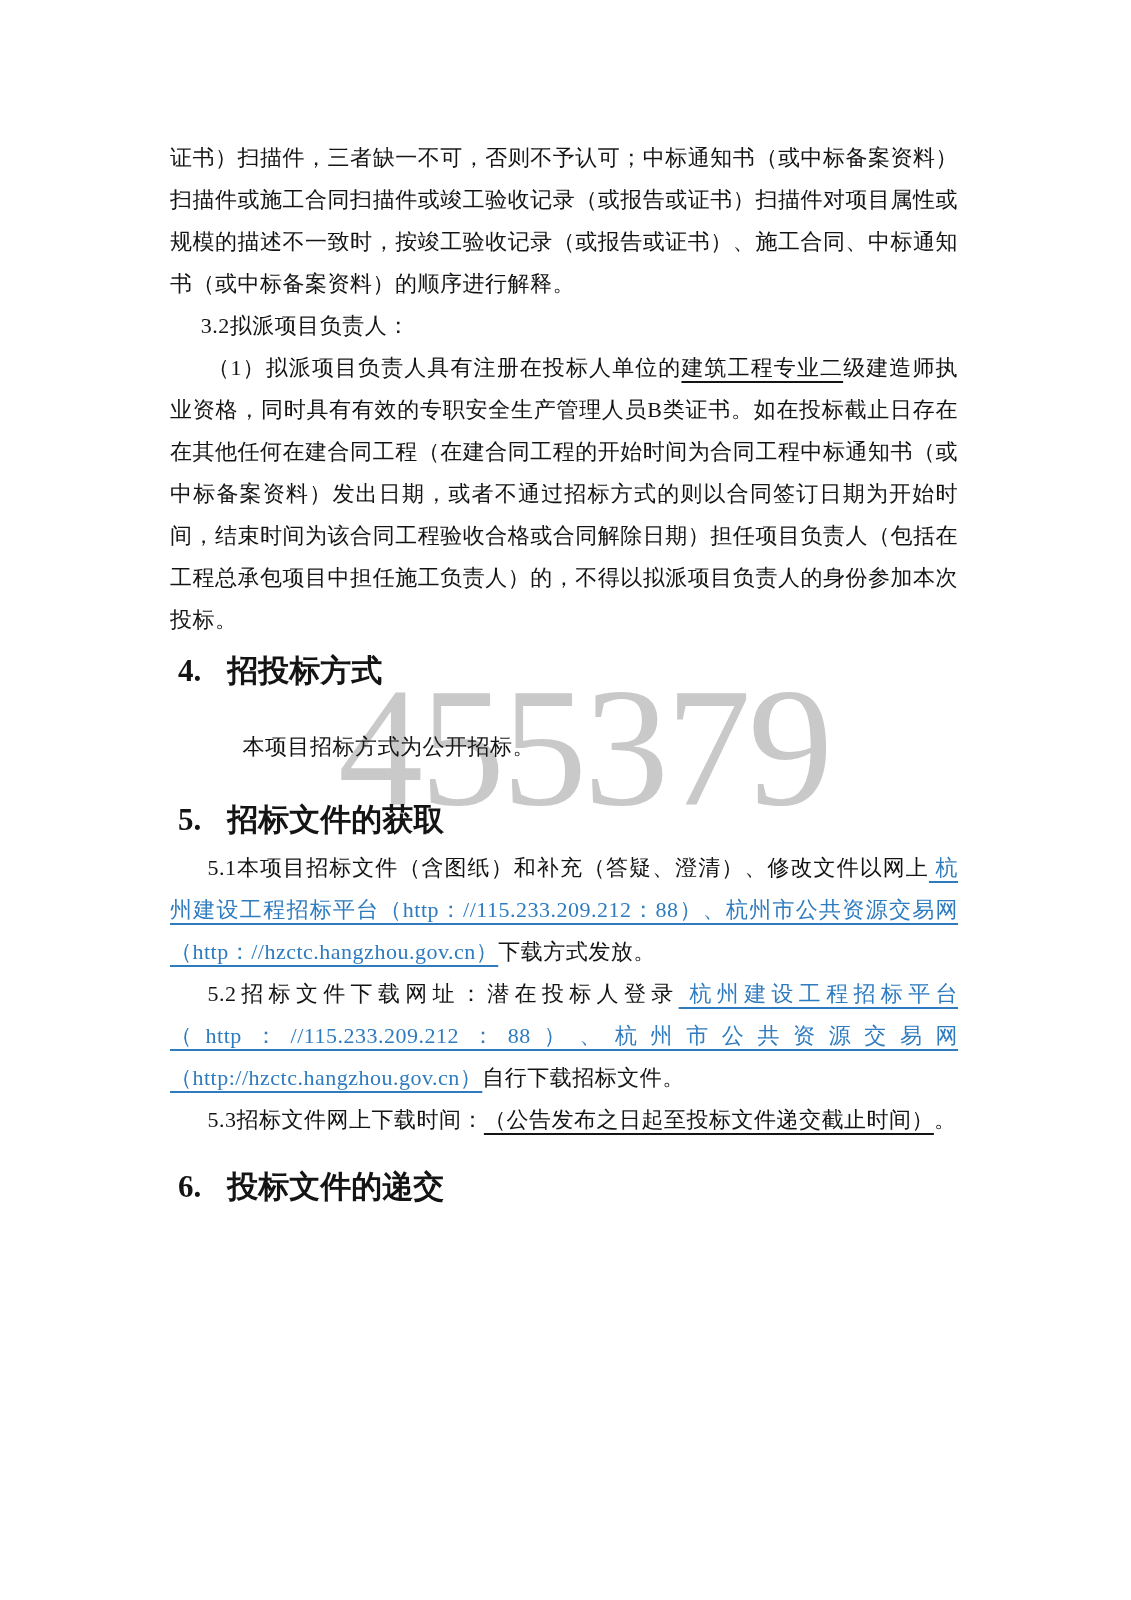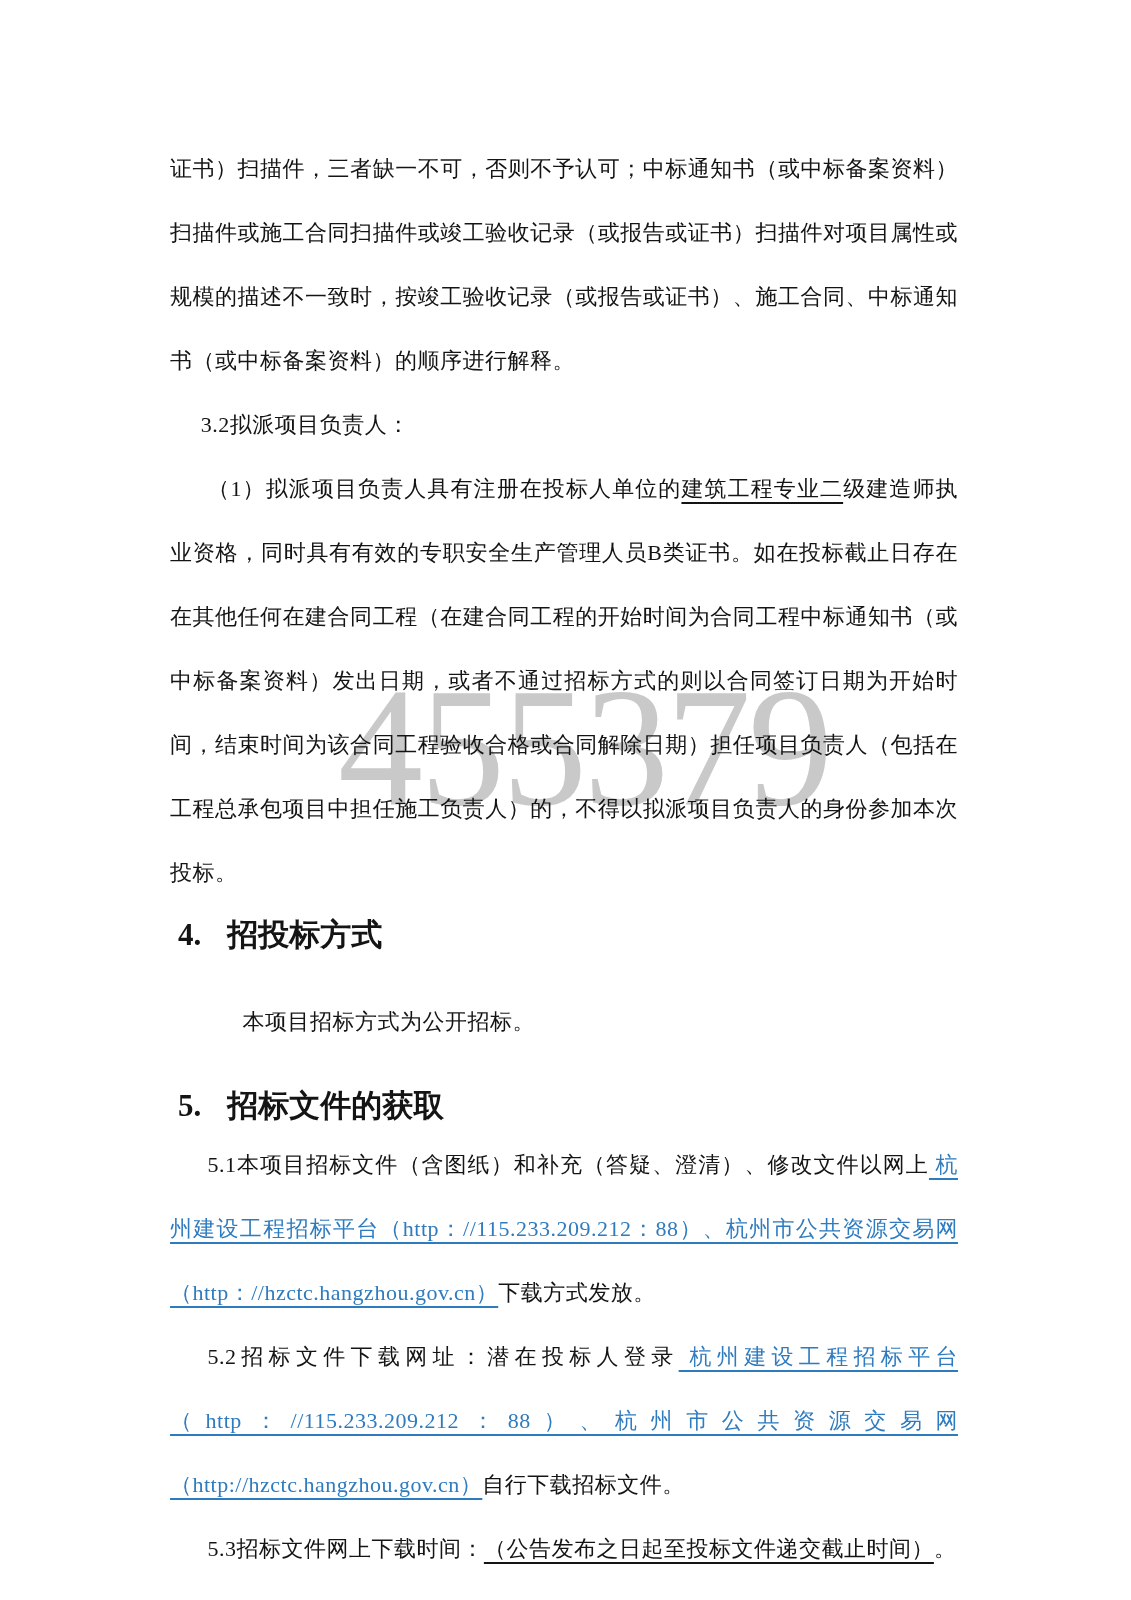--- a/index.html
+++ b/index.html
@@ -33,21 +33,21 @@
   }
   .content {
     position: absolute;
     left: 170px;
     top: 137px;
     width: 788px;
     z-index: 1;
   }
   .para {
     font-size: 22px;
-    line-height: 64px;
+    line-height: 42px;
     text-align: justify;
     letter-spacing: 0.5px;
   }
   .indent-std   { text-indent: 1.7em; }
   .indent-small { text-indent: 1.4em; }
   .indent-big   { text-indent: 3.3em; }
   .heading {
     font-size: 31px;
     font-weight: bold;
     line-height: 44px;

